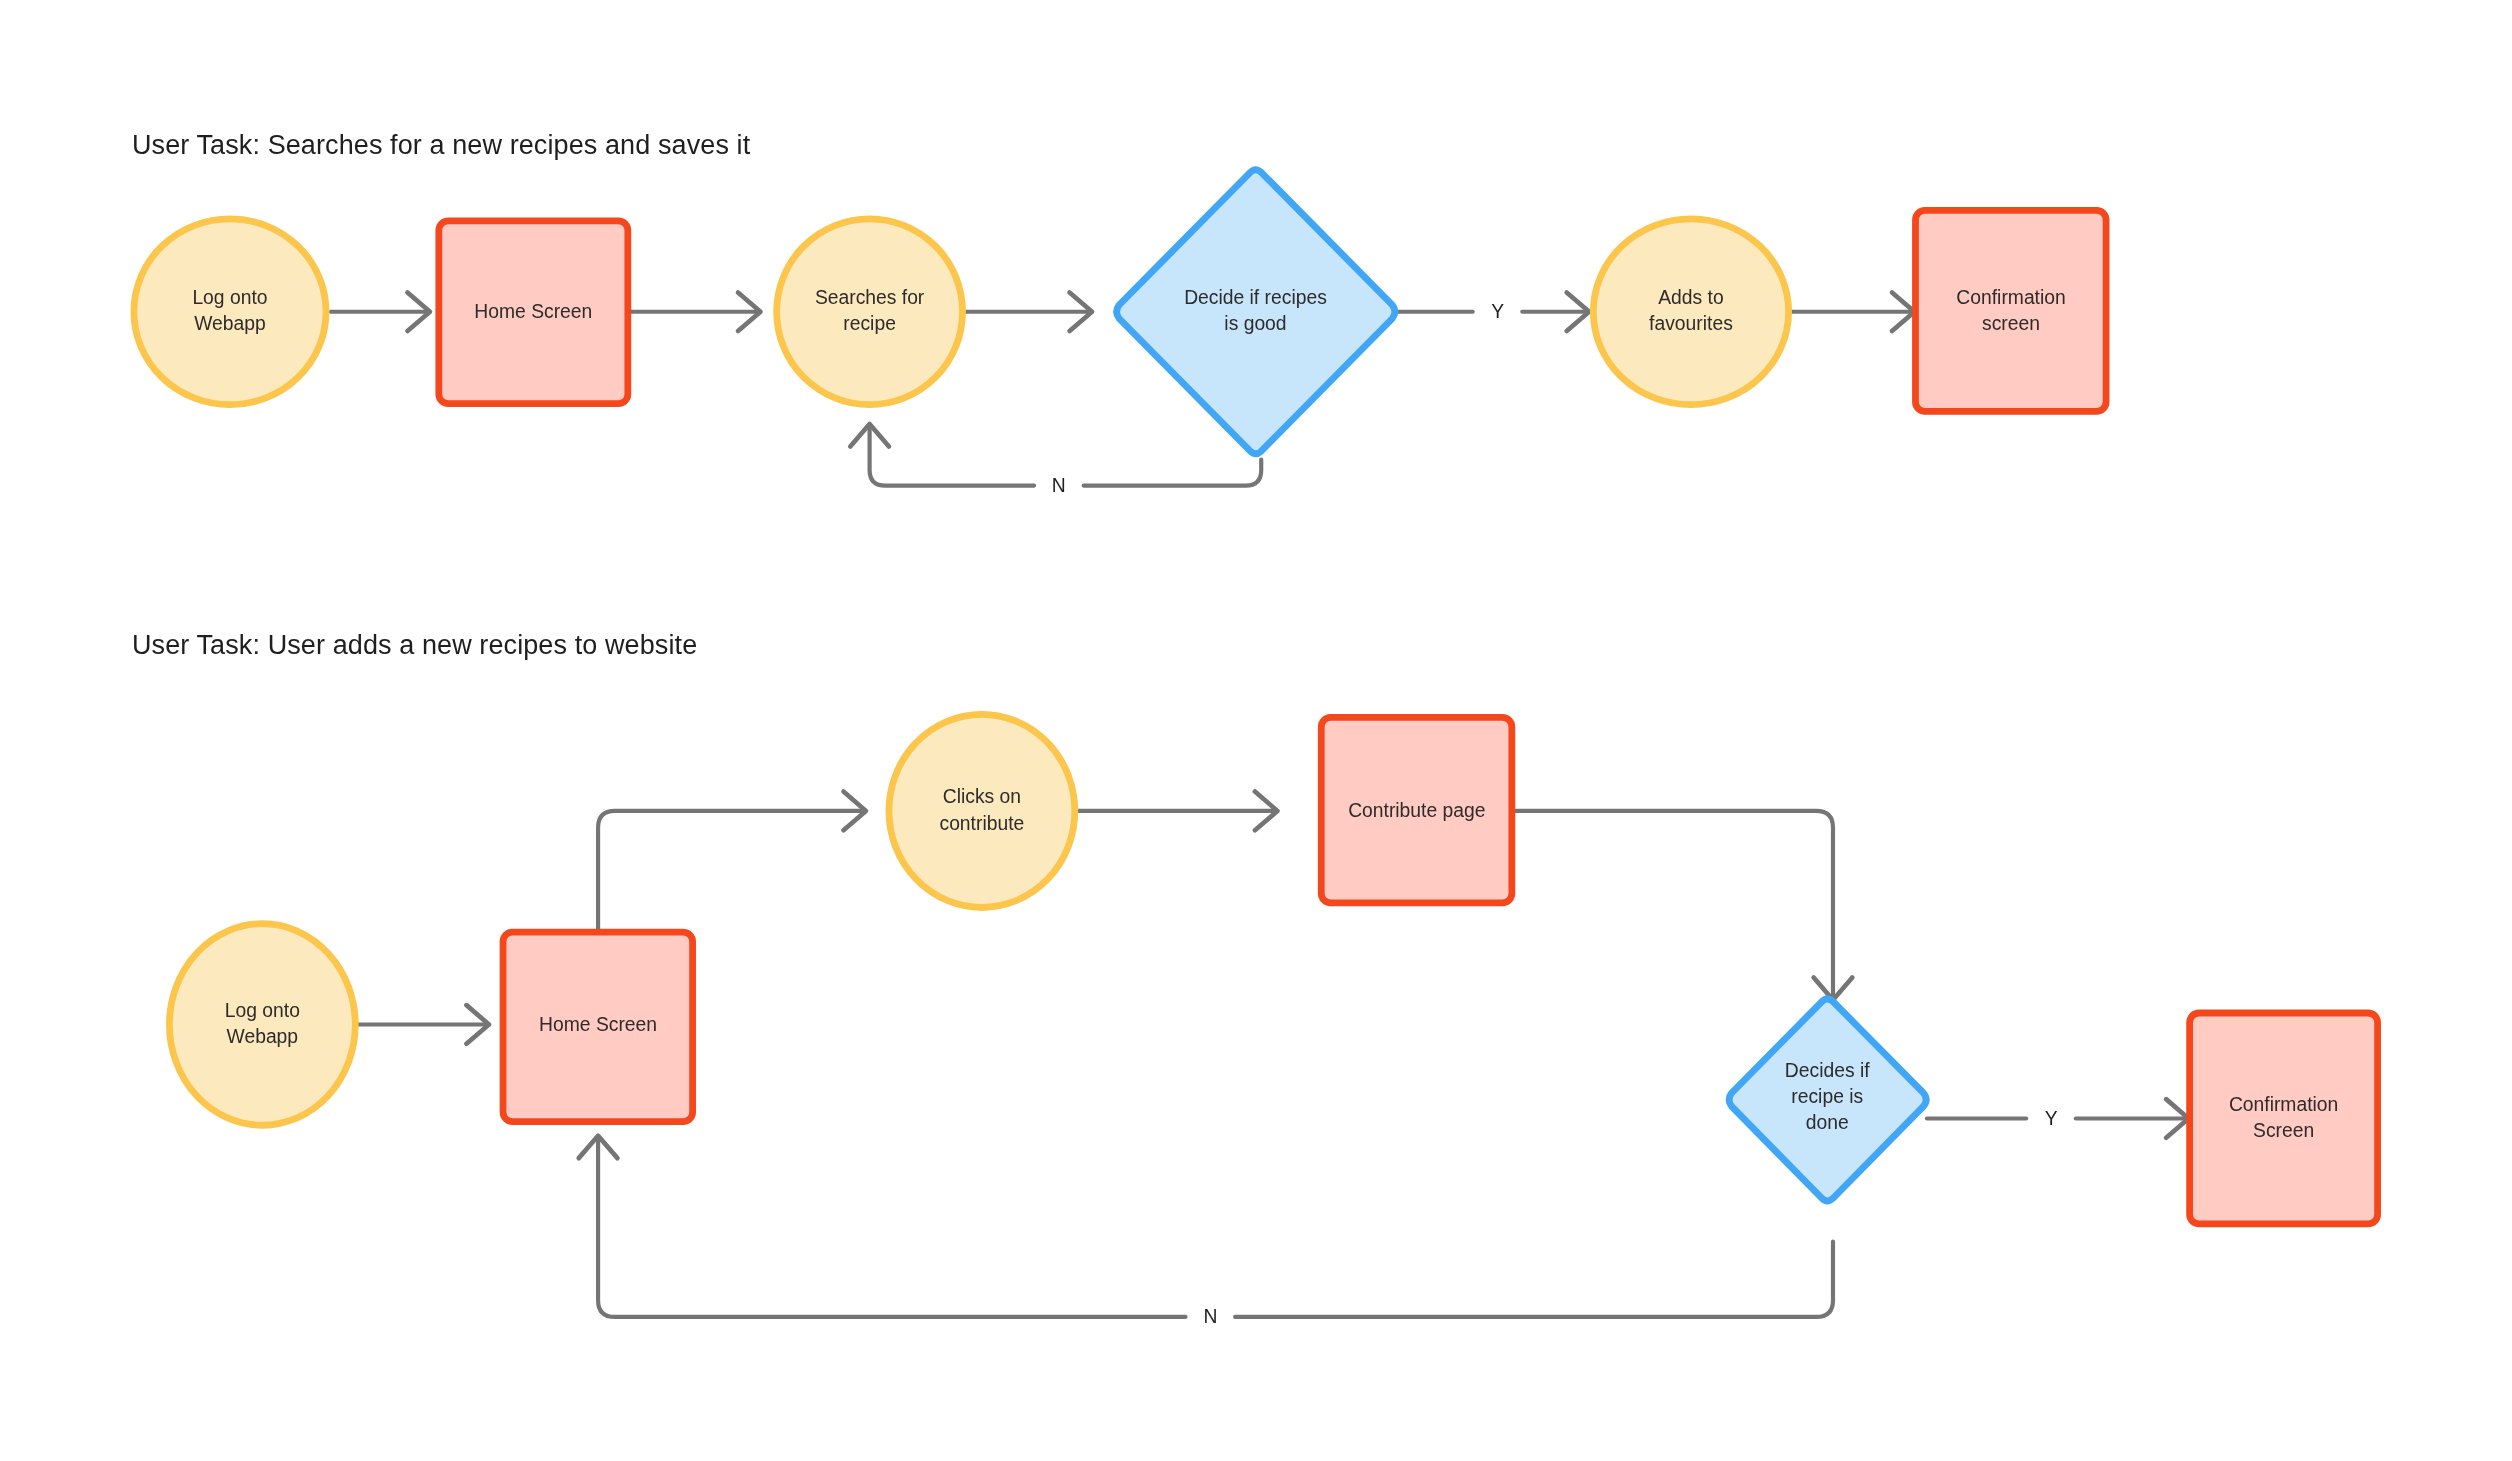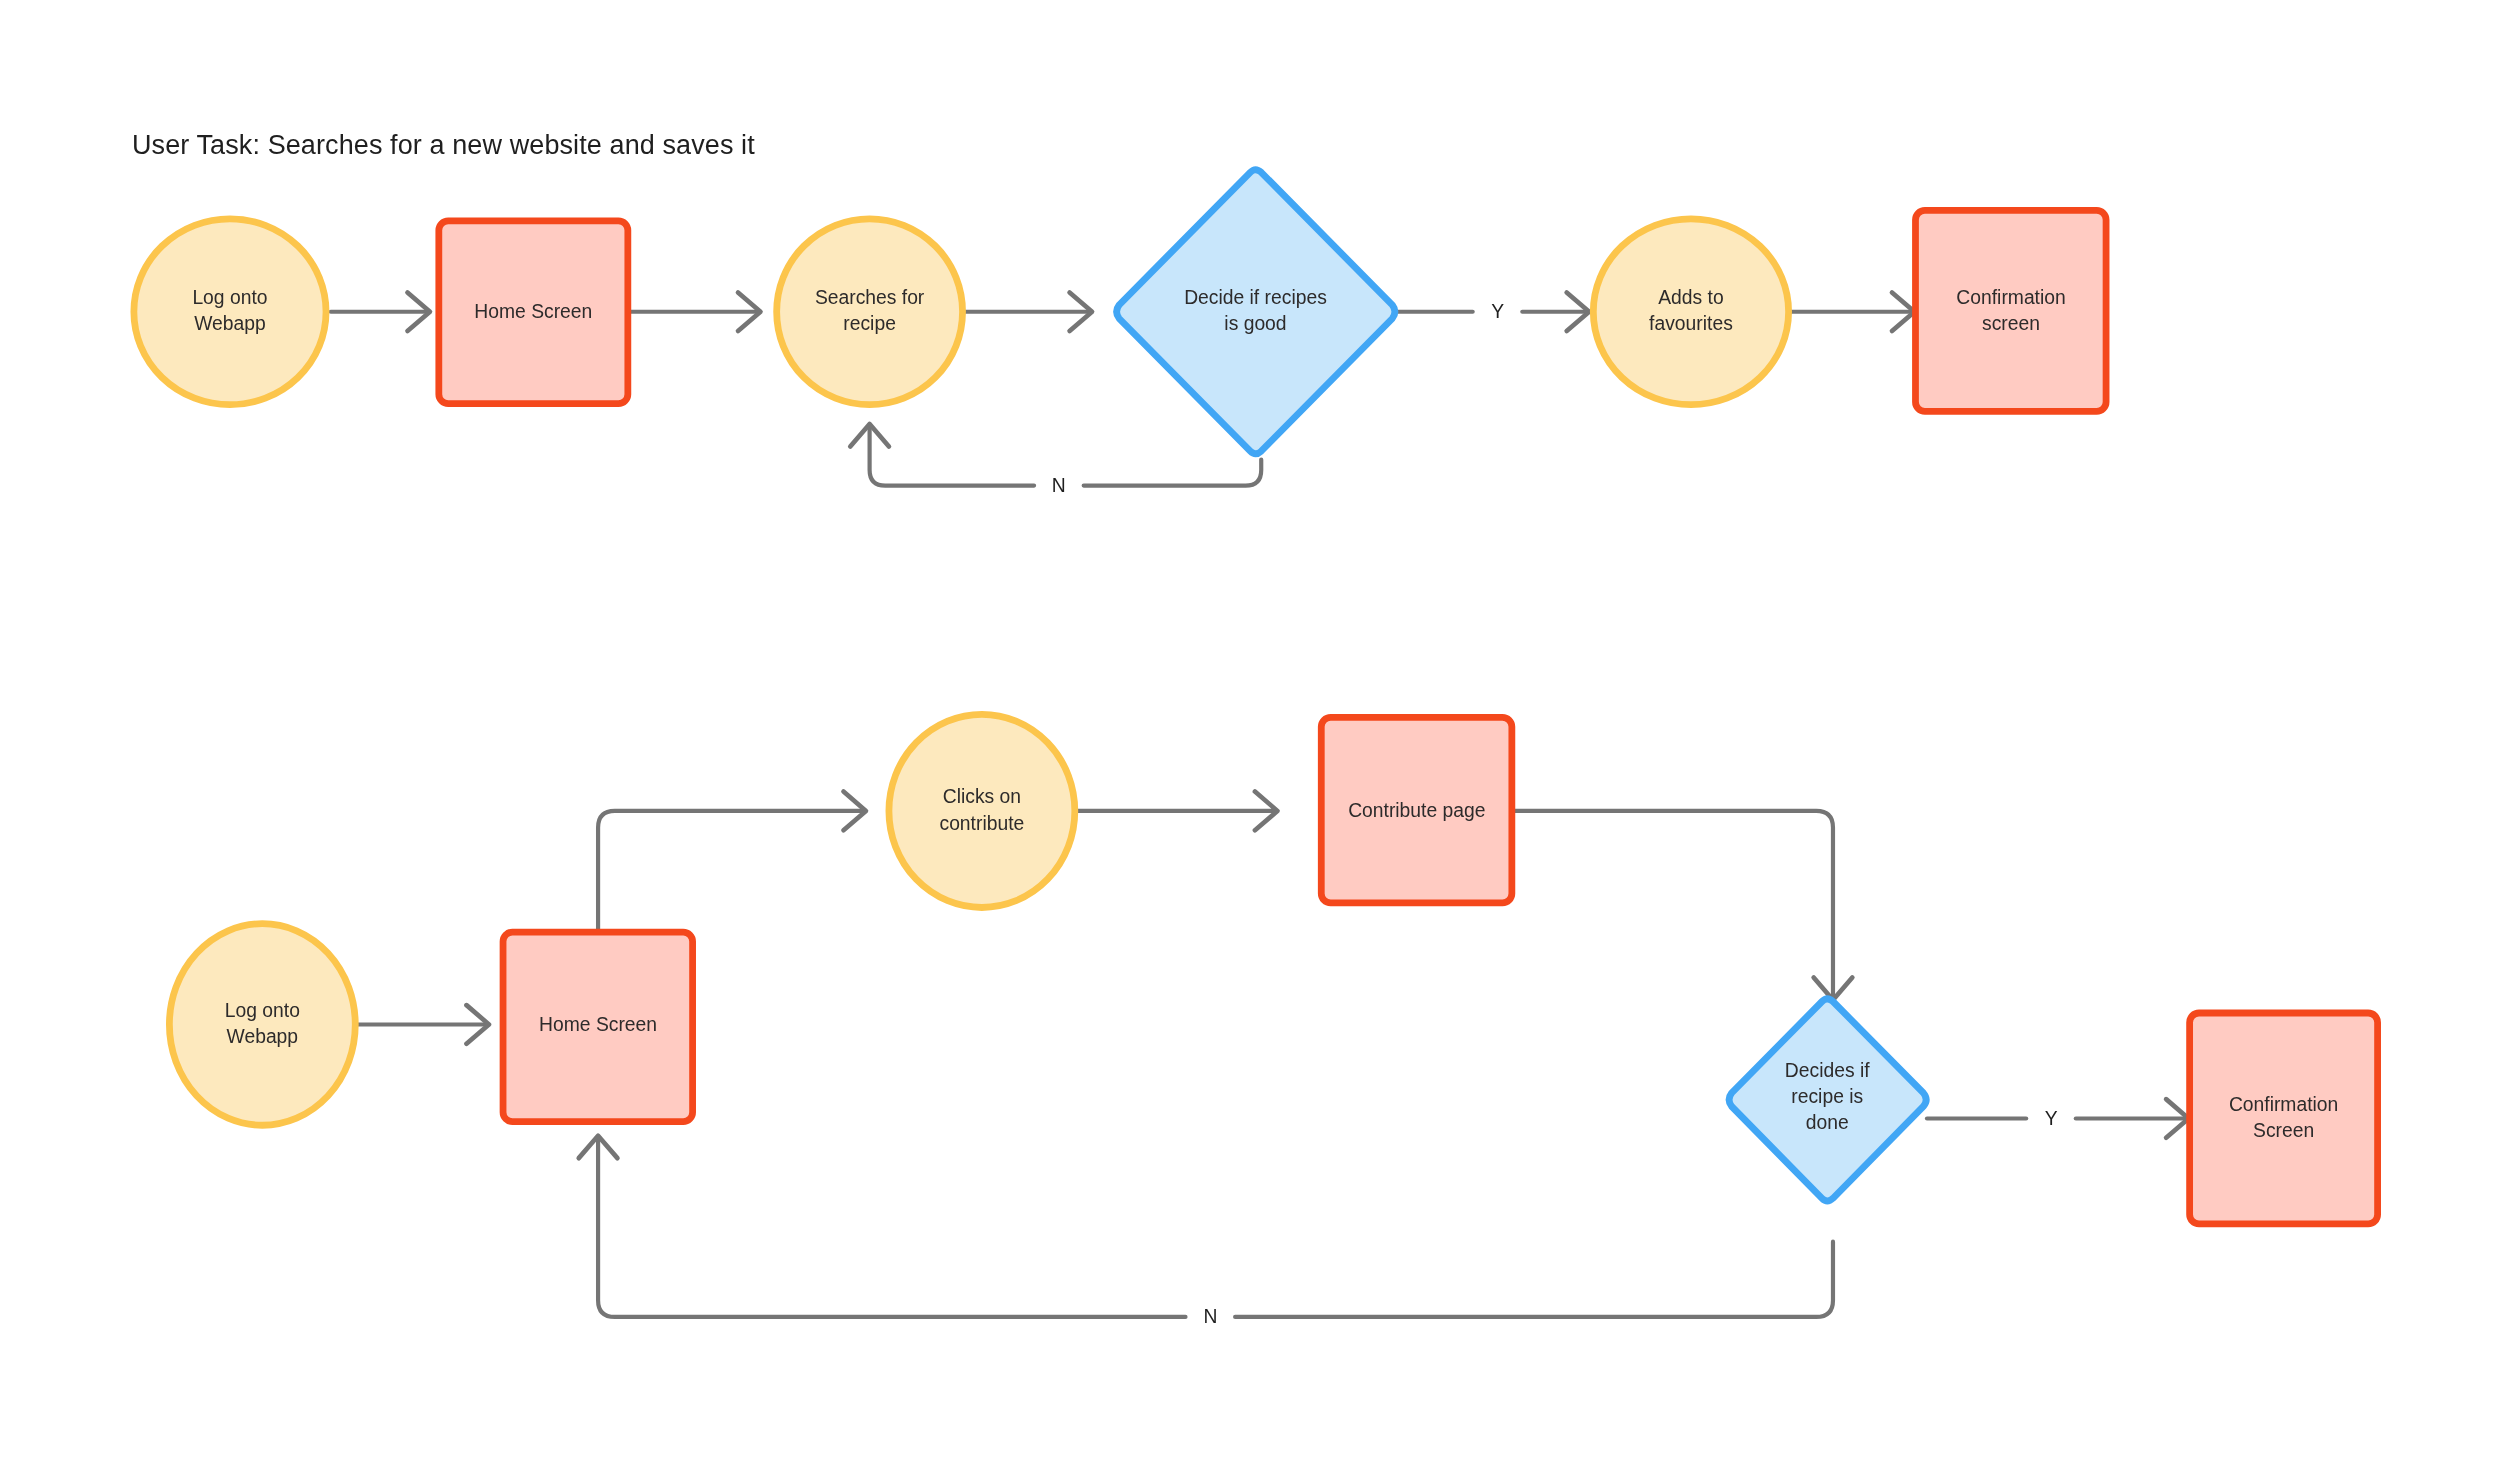--- a/index.html
+++ b/index.html
@@ -63,22 +63,23 @@
     stroke-width: 9;
     stroke-linecap: round;
     stroke-linejoin: round;
   }
 </style>
 </head>
 <body>
 
 <div id="canvas">
 
-  <div class="flow-title" id="title-1">User Task: Searches for a new website and saves it</div>
-
+  <div class="flow-title" id="title-1">User Task: Searches for a new recipes and saves it</div>
+
+  <div class="flow-title" id="title-2">User Task: User adds a new recipes to website</div>
 
   <svg class="diagram" viewBox="0 0 4810 2798" xmlns="http://www.w3.org/2000/svg">
 
     <g>
 
       <line class="conn" x1="633" y1="597" x2="815" y2="597"></line>
       <polyline class="arrowhead" points="780,560 823,597 780,634"></polyline>
 
       <line class="conn" x1="1202" y1="597" x2="1450" y2="597"></line>
       <polyline class="arrowhead" points="1413,560 1456,597 1413,634"></polyline>

